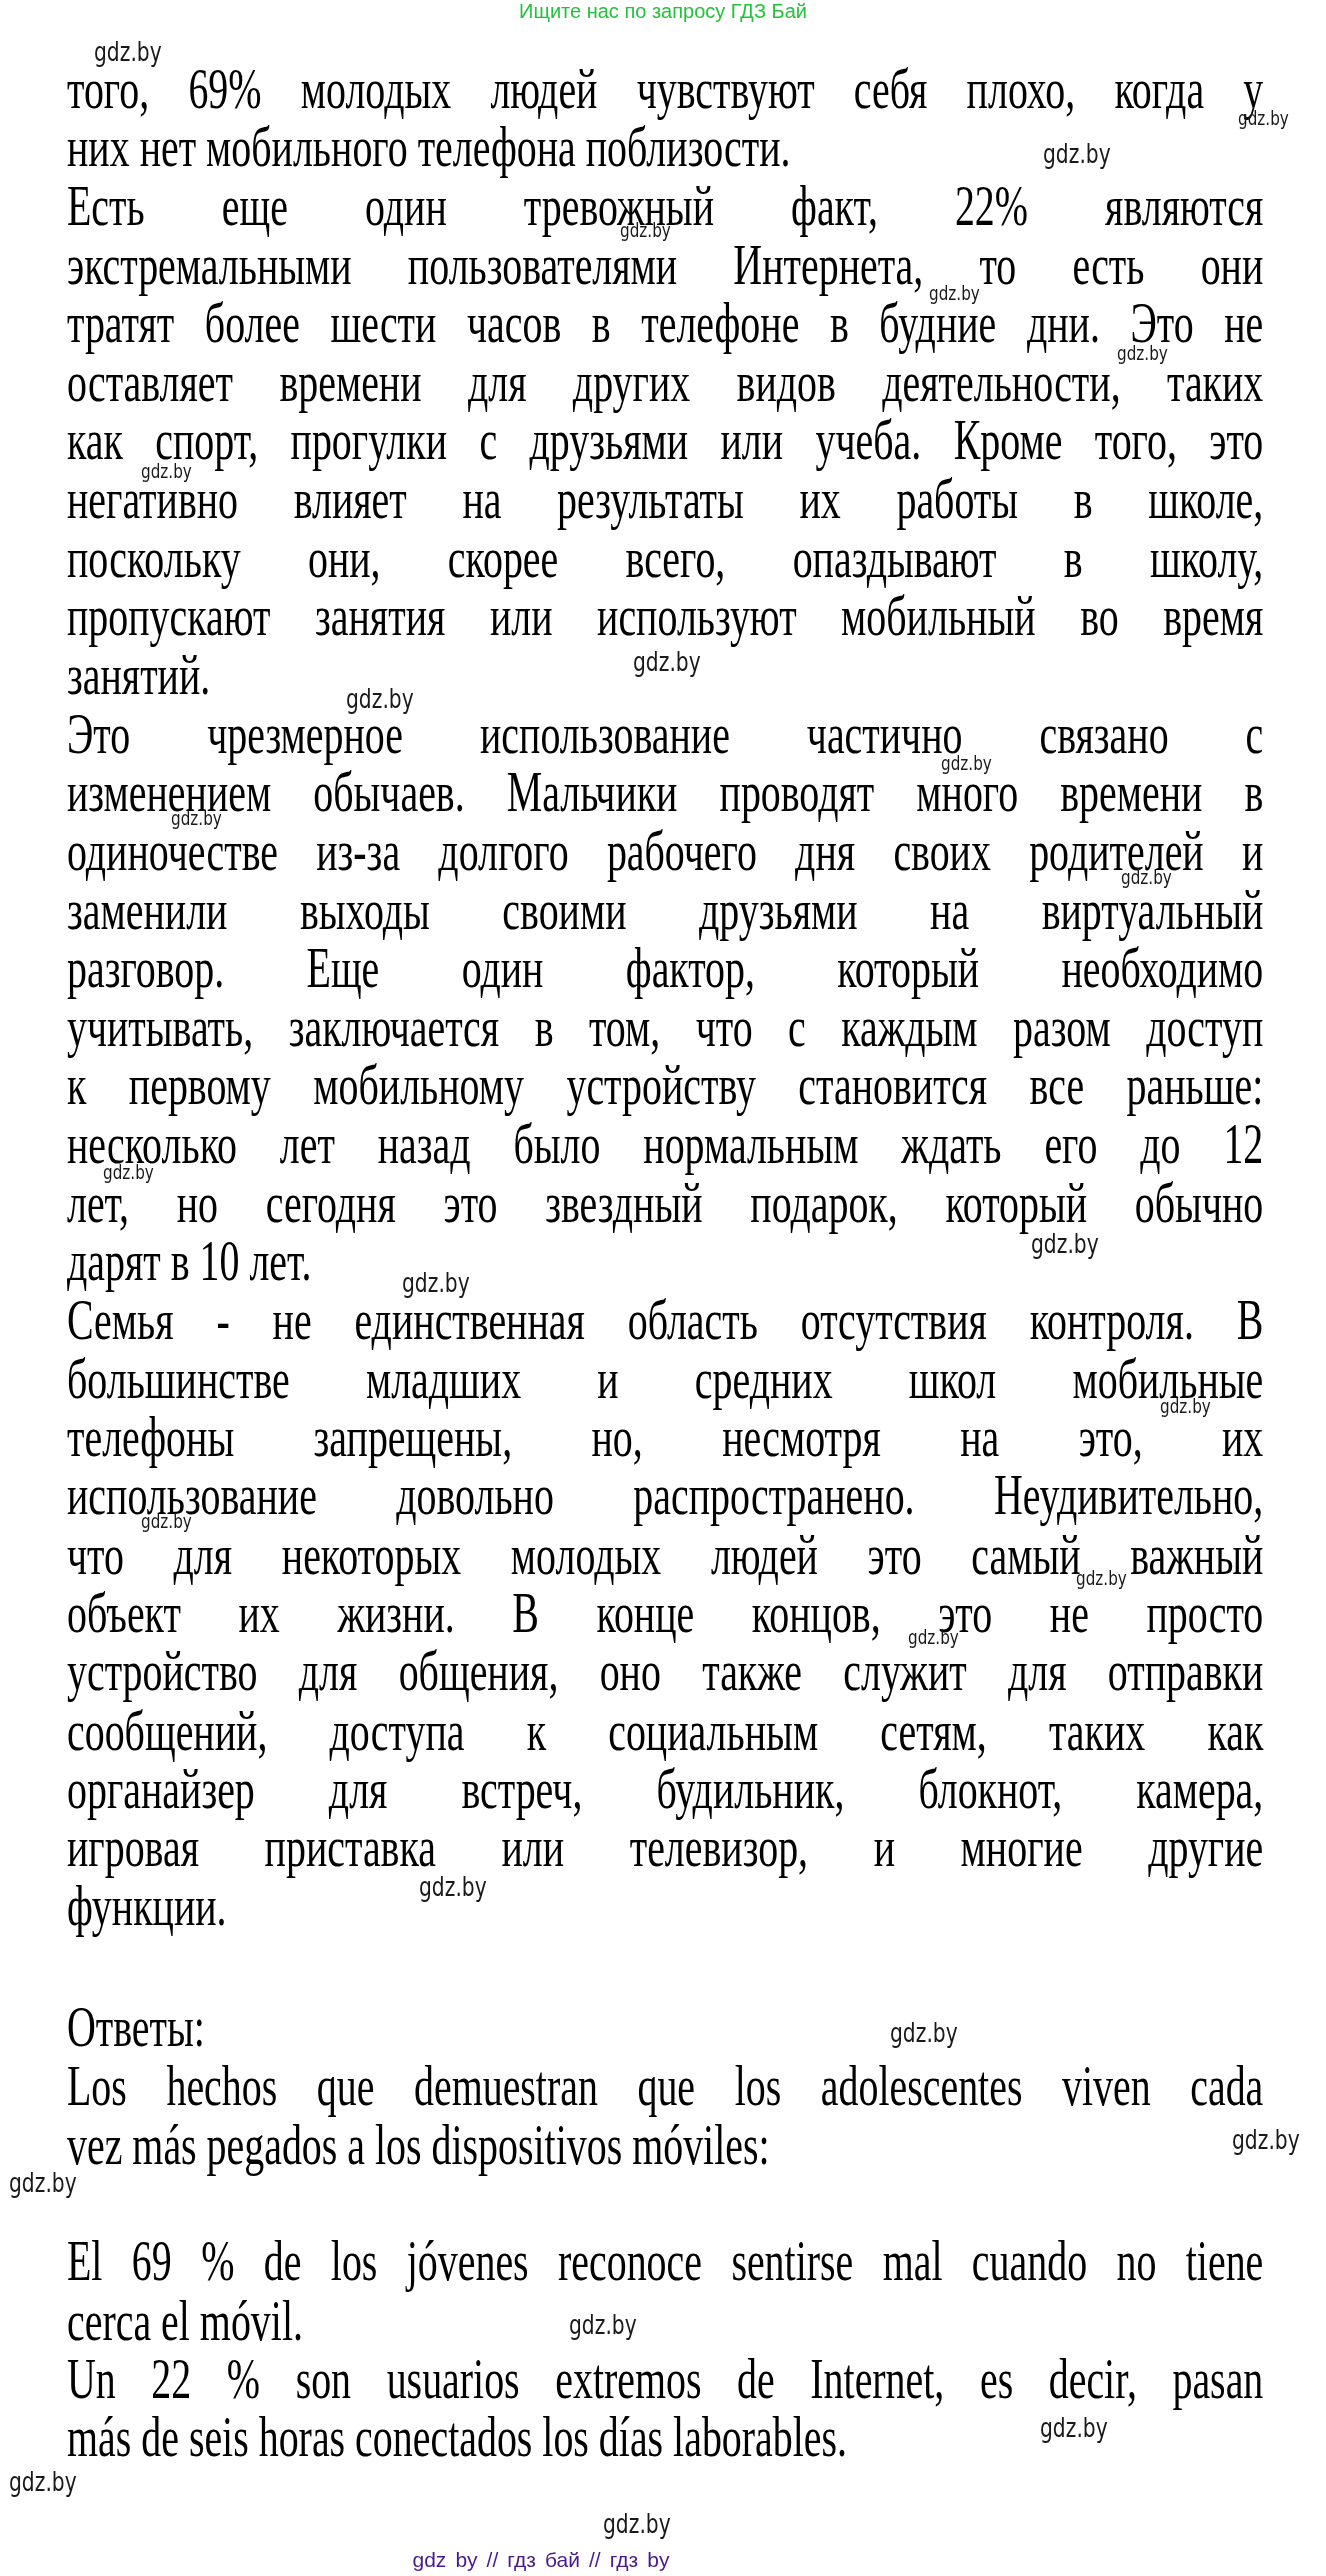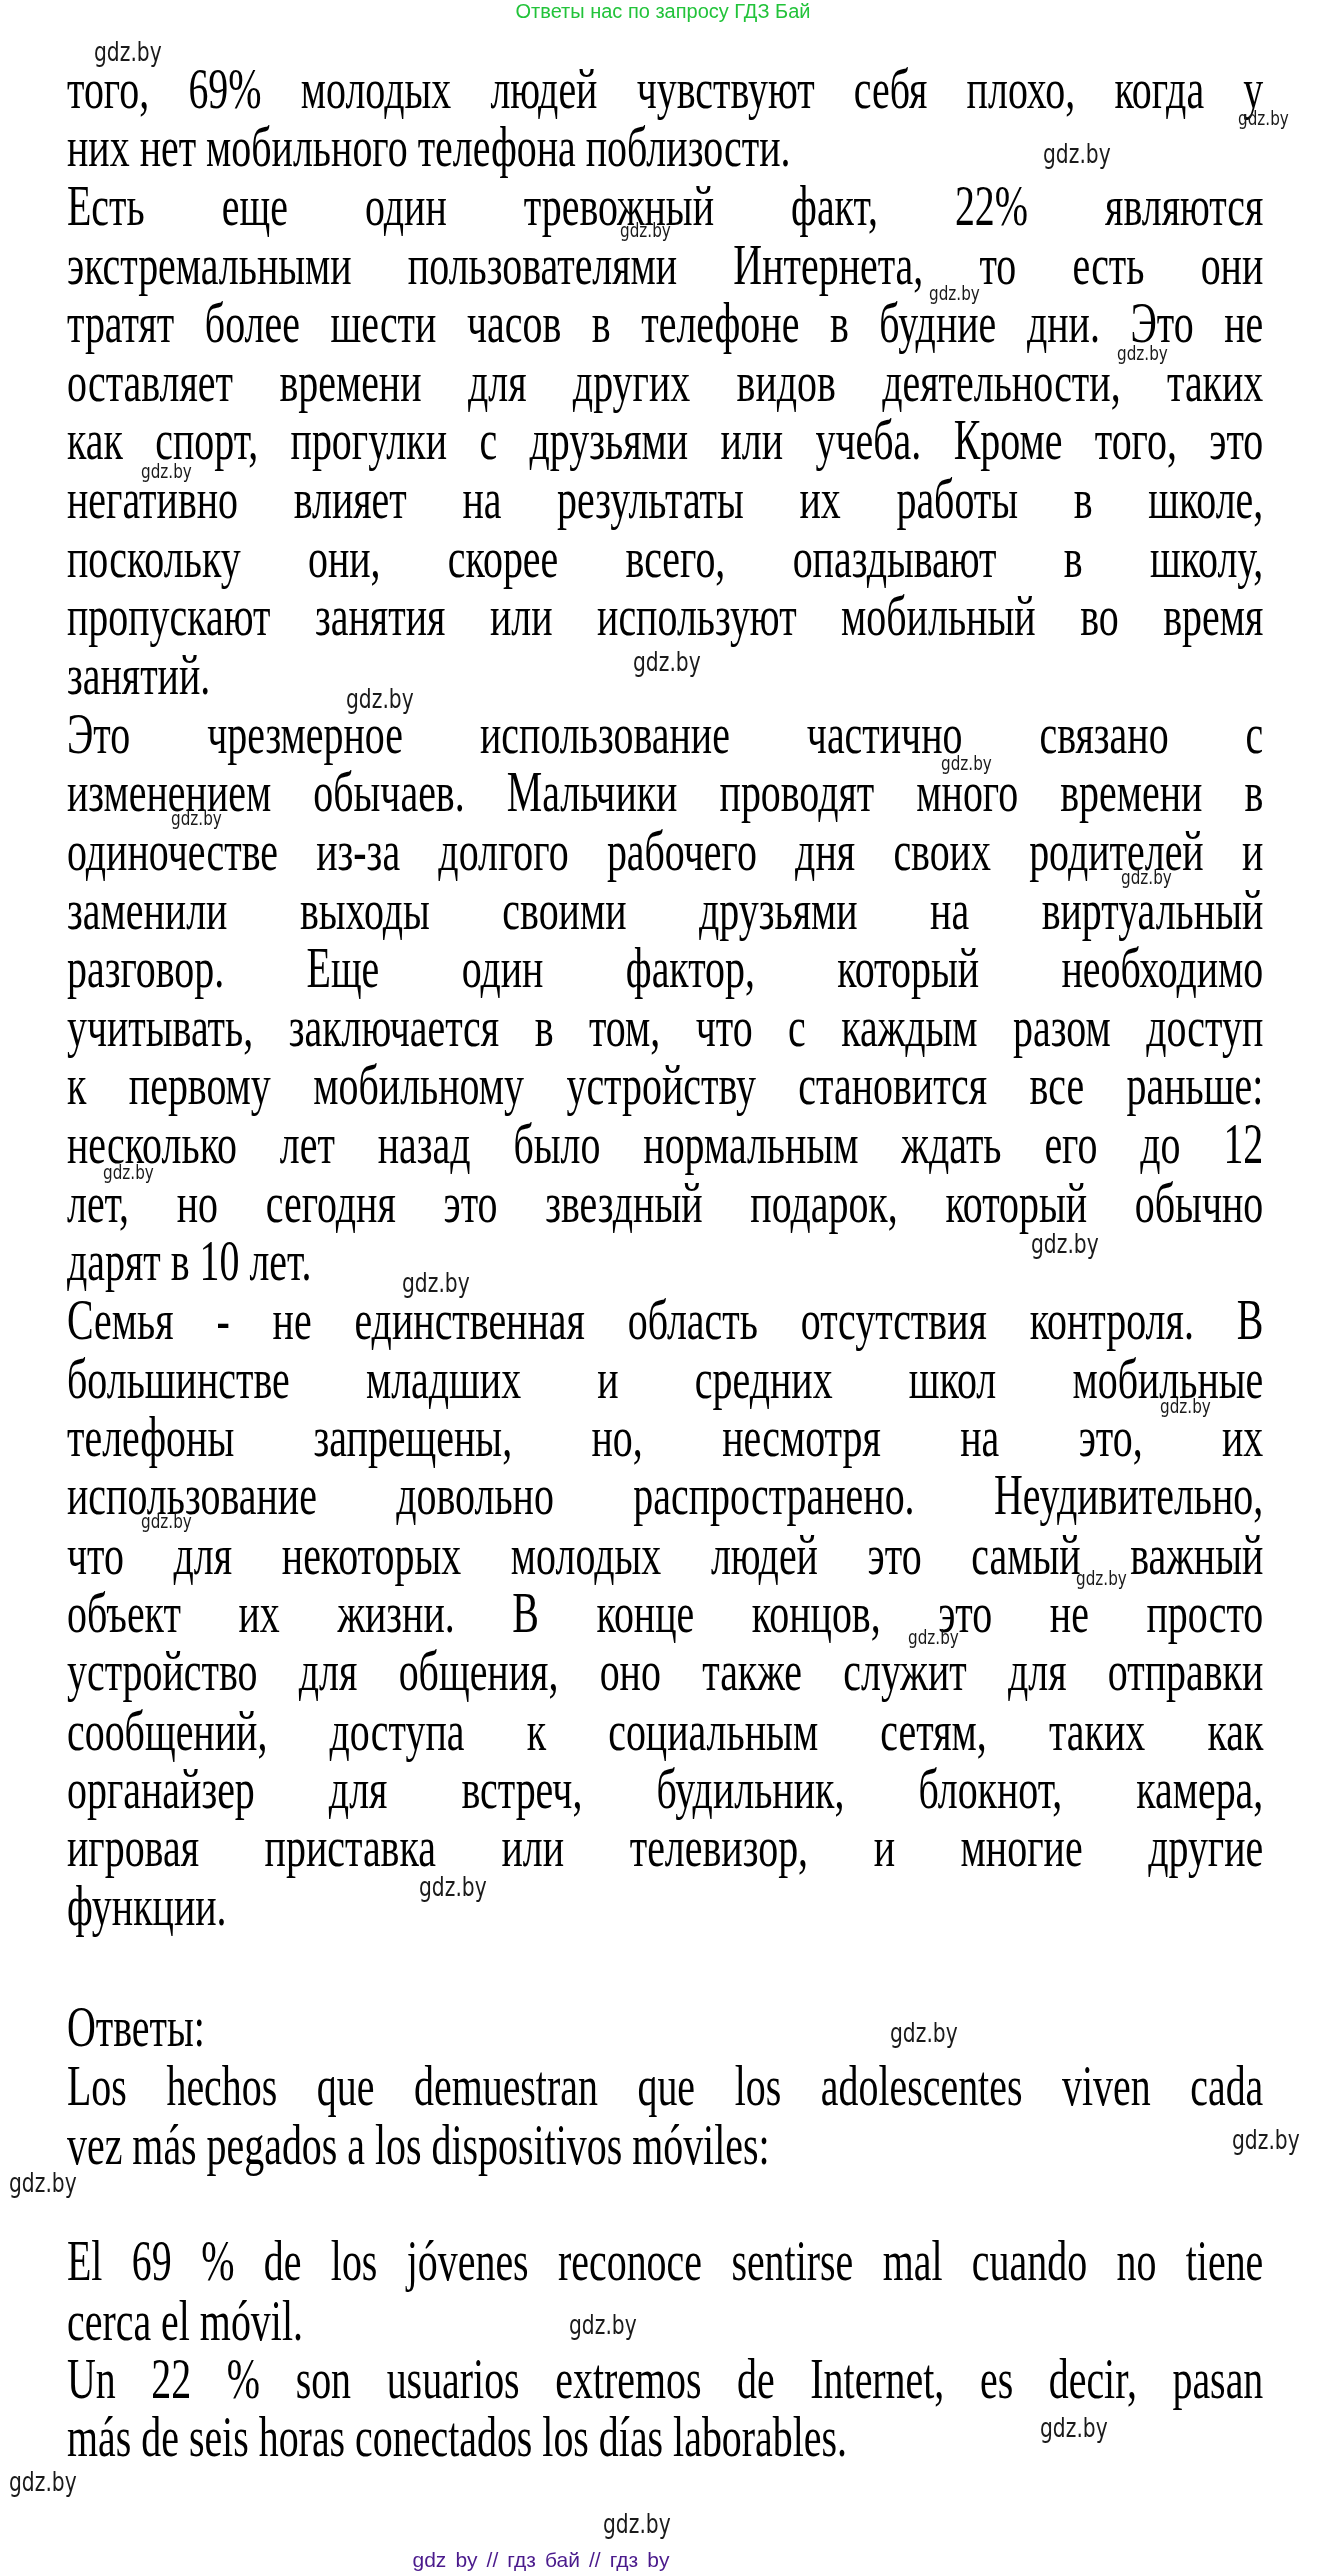--- a/index.html
+++ b/index.html
@@ -28,21 +28,21 @@
     position: absolute; font-family: "DejaVu Sans", sans-serif;
     color: #1a1a1a; white-space: nowrap; line-height: 1;
     transform-origin: 0 0; transform: scaleX(0.78);
   }
   .wm.s { font-size: 19.5px; }
   .wm.l { font-size: 26px; }
 </style>
 </head>
 <body>
 
-<div class="header">Ответы нас по запросу ГДЗ Бай</div>
+<div class="header">Ищите нас по запросу ГДЗ Бай</div>
 
 <div class="line j" style="top:56px">того, 69% молодых людей чувствуют себя плохо, когда у</div>
 <div class="line" style="top:114px">них нет мобильного телефона поблизости.</div>
 
 <div class="line j" style="top:173px">Есть еще один тревожный факт, 22% являются</div>
 <div class="line j" style="top:232px">экстремальными пользователями Интернета, то есть они</div>
 <div class="line j" style="top:290px">тратят более шести часов в телефоне в будние дни. Это не</div>
 <div class="line j" style="top:349px">оставляет времени для других видов деятельности, таких</div>
 <div class="line j" style="top:407px">как спорт, прогулки с друзьями или учеба. Кроме того, это</div>
 <div class="line j" style="top:466px">негативно влияет на результаты их работы в школе,</div>

